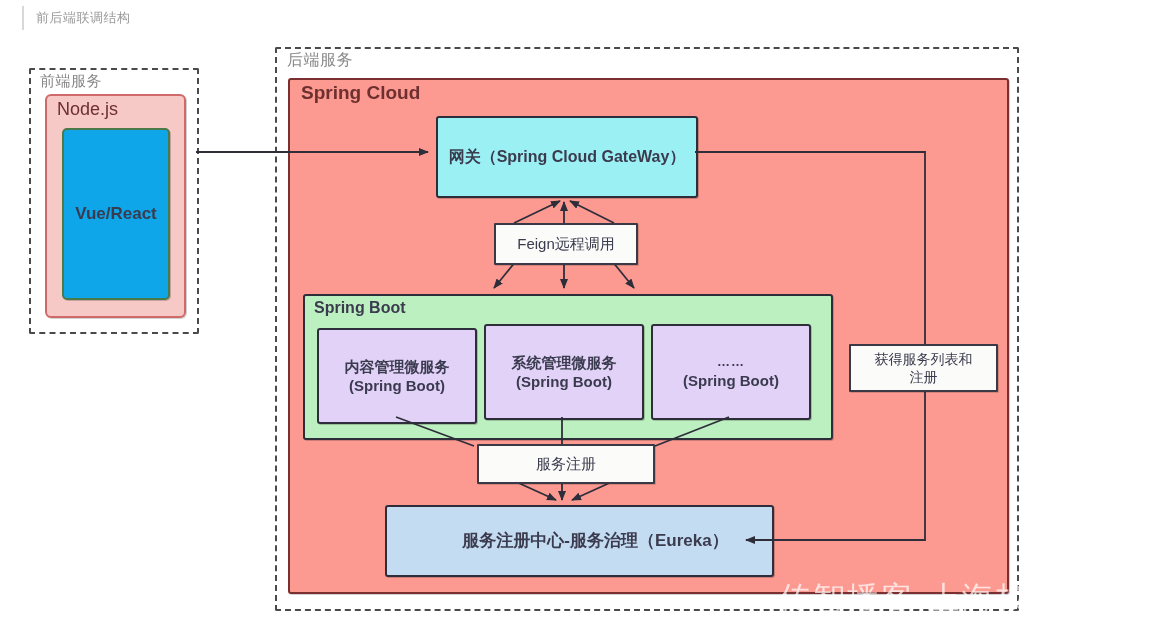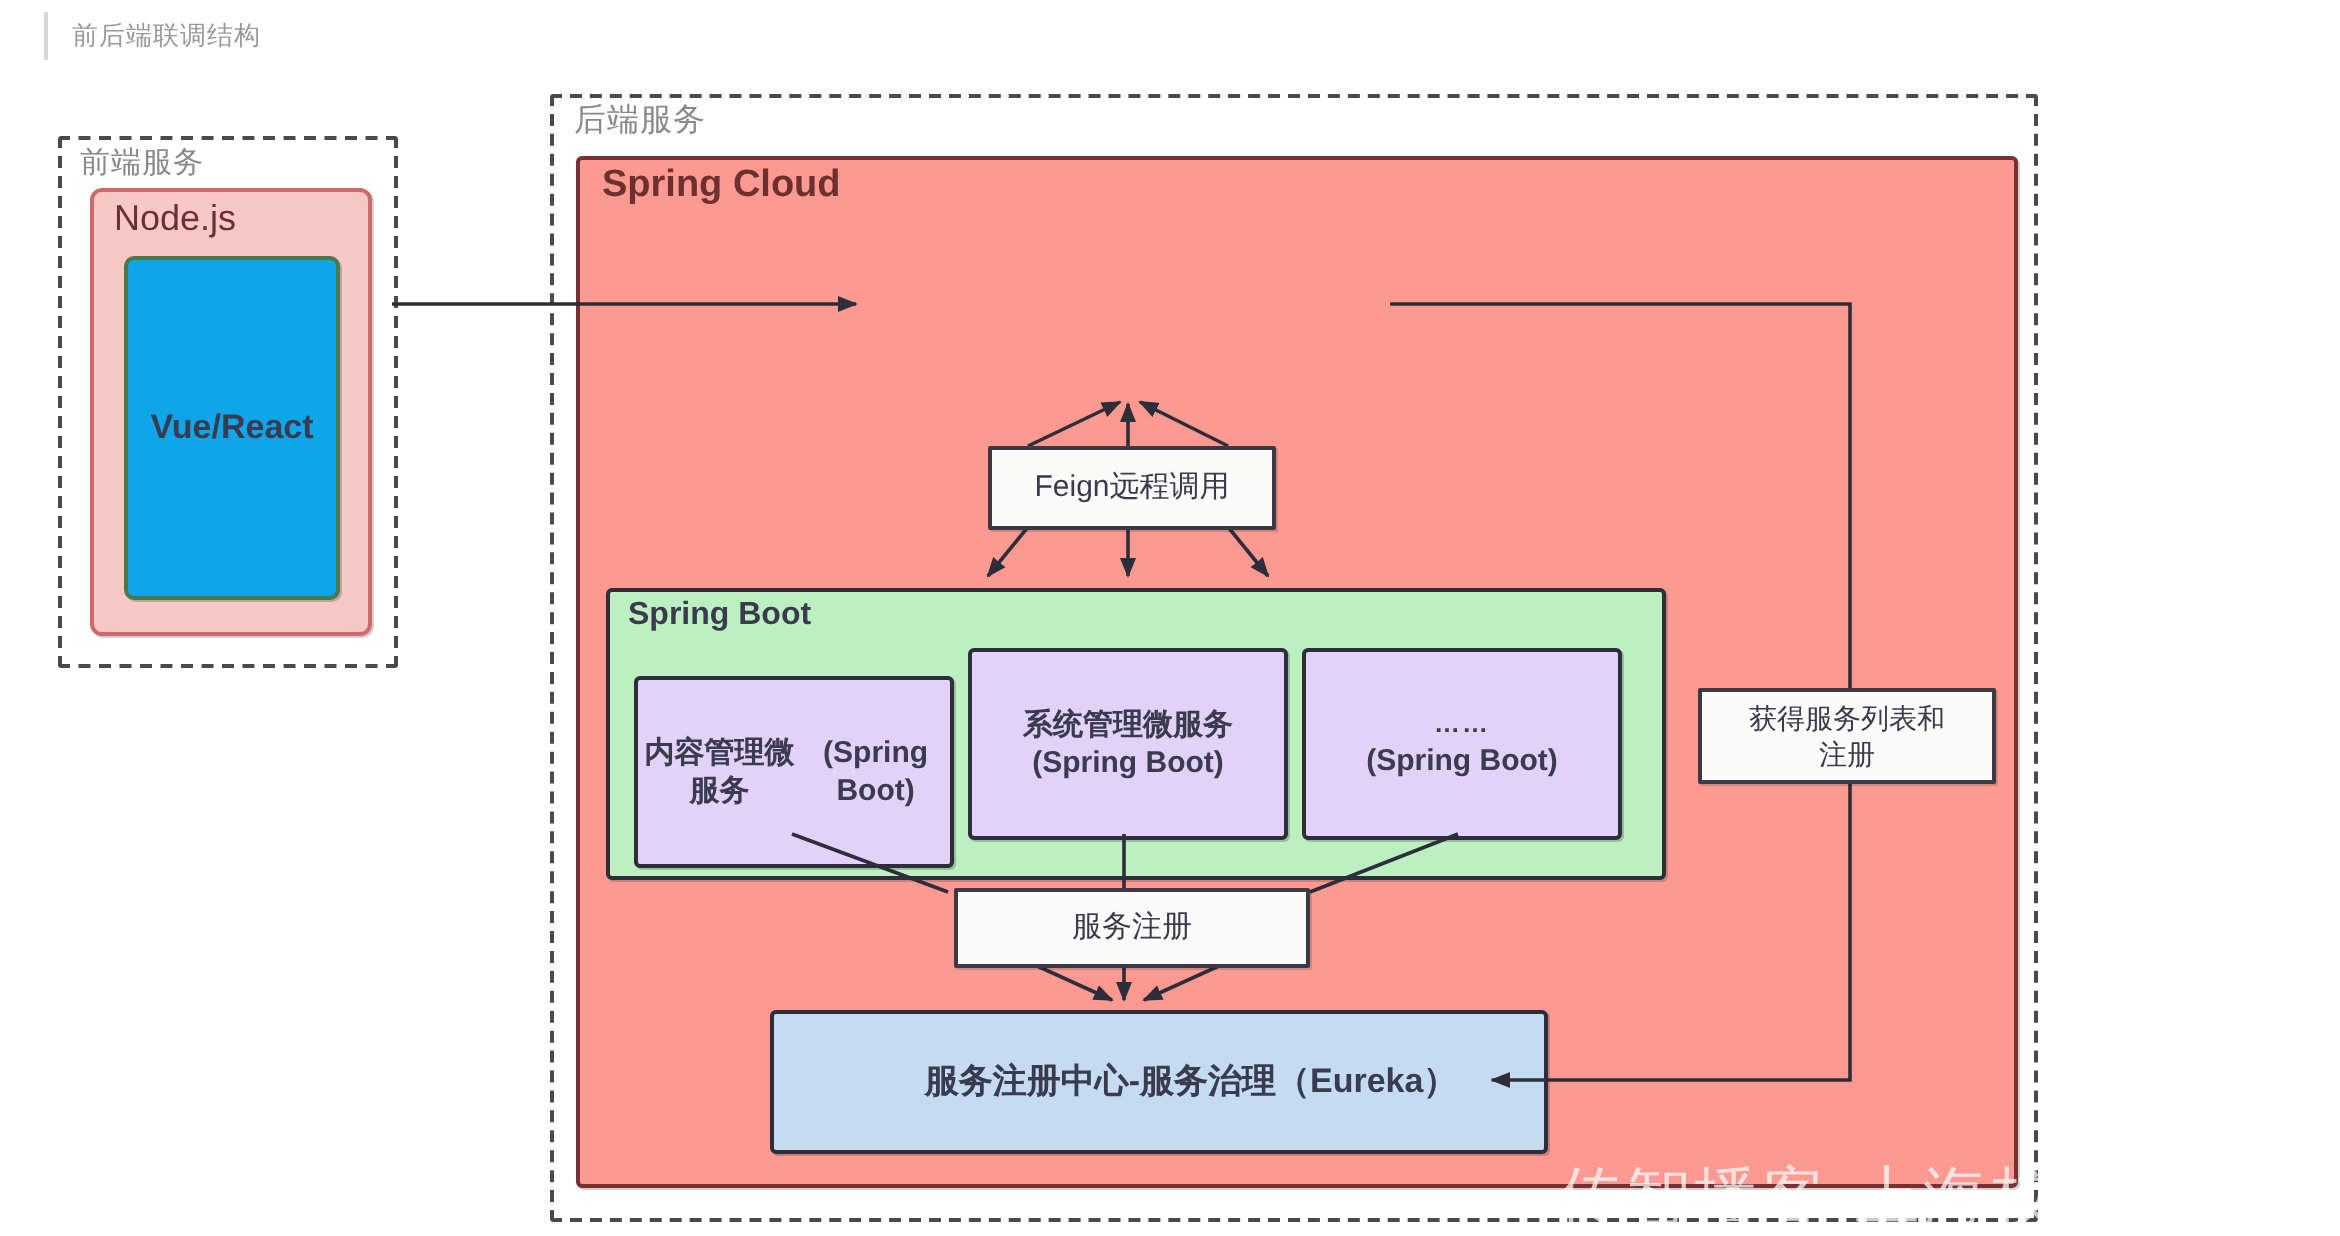--- a/index.html
+++ b/index.html
@@ -82,29 +82,32 @@
   <div class="node c-greenlight" style="left:62px;top:128px;width:104px;height:168px;border-radius:5px;border-color:#4a7a4a;font-size:17px;">
     <span>Vue/React</span>
   </div>
 
   <div class="dashed-zone" style="left:275px;top:47px;width:740px;height:560px;"></div>
   <div class="zone-label" style="left:287px;top:50px;font-size:16px;">后端服务</div>
 
   <div class="panel c-pink" style="left:288px;top:78px;width:717px;height:512px;"></div>
   <div class="panel-title t-maroon" style="left:301px;top:82px;font-size:19px;">Spring Cloud</div>
 
+  <div class="node c-cyan" style="left:436px;top:116px;width:258px;height:78px;font-size:16px;">
+    <span>网关（Spring Cloud GateWay）</span>
+  </div>
 
   <div class="label-box" style="left:494px;top:223px;width:140px;height:38px;">
     <span>Feign远程调用</span>
   </div>
 
   <div class="panel c-green" style="left:303px;top:294px;width:526px;height:142px;border-color:#2e2e3a;"></div>
   <div class="panel-title t-dark" style="left:314px;top:299px;font-size:16px;text-align:right;">Spring Boot</div>
 
-  <div class="node c-purple" style="left:317px;top:338px;width:156px;height:92px;font-size:15px;flex-direction:row;">
+  <div class="node c-purple" style="left:317px;top:328px;width:156px;height:92px;font-size:15px;flex-direction:column;">
     <span>内容管理微服务</span>
     <span>(Spring Boot)</span>
   </div>
 
   <div class="node c-purple" style="left:484px;top:324px;width:156px;height:92px;font-size:15px;flex-direction:column;">
     <span>系统管理微服务</span>
     <span>(Spring Boot)</span>
   </div>
 
   <div class="node c-purple" style="left:651px;top:324px;width:156px;height:92px;font-size:15px;flex-direction:column;">

